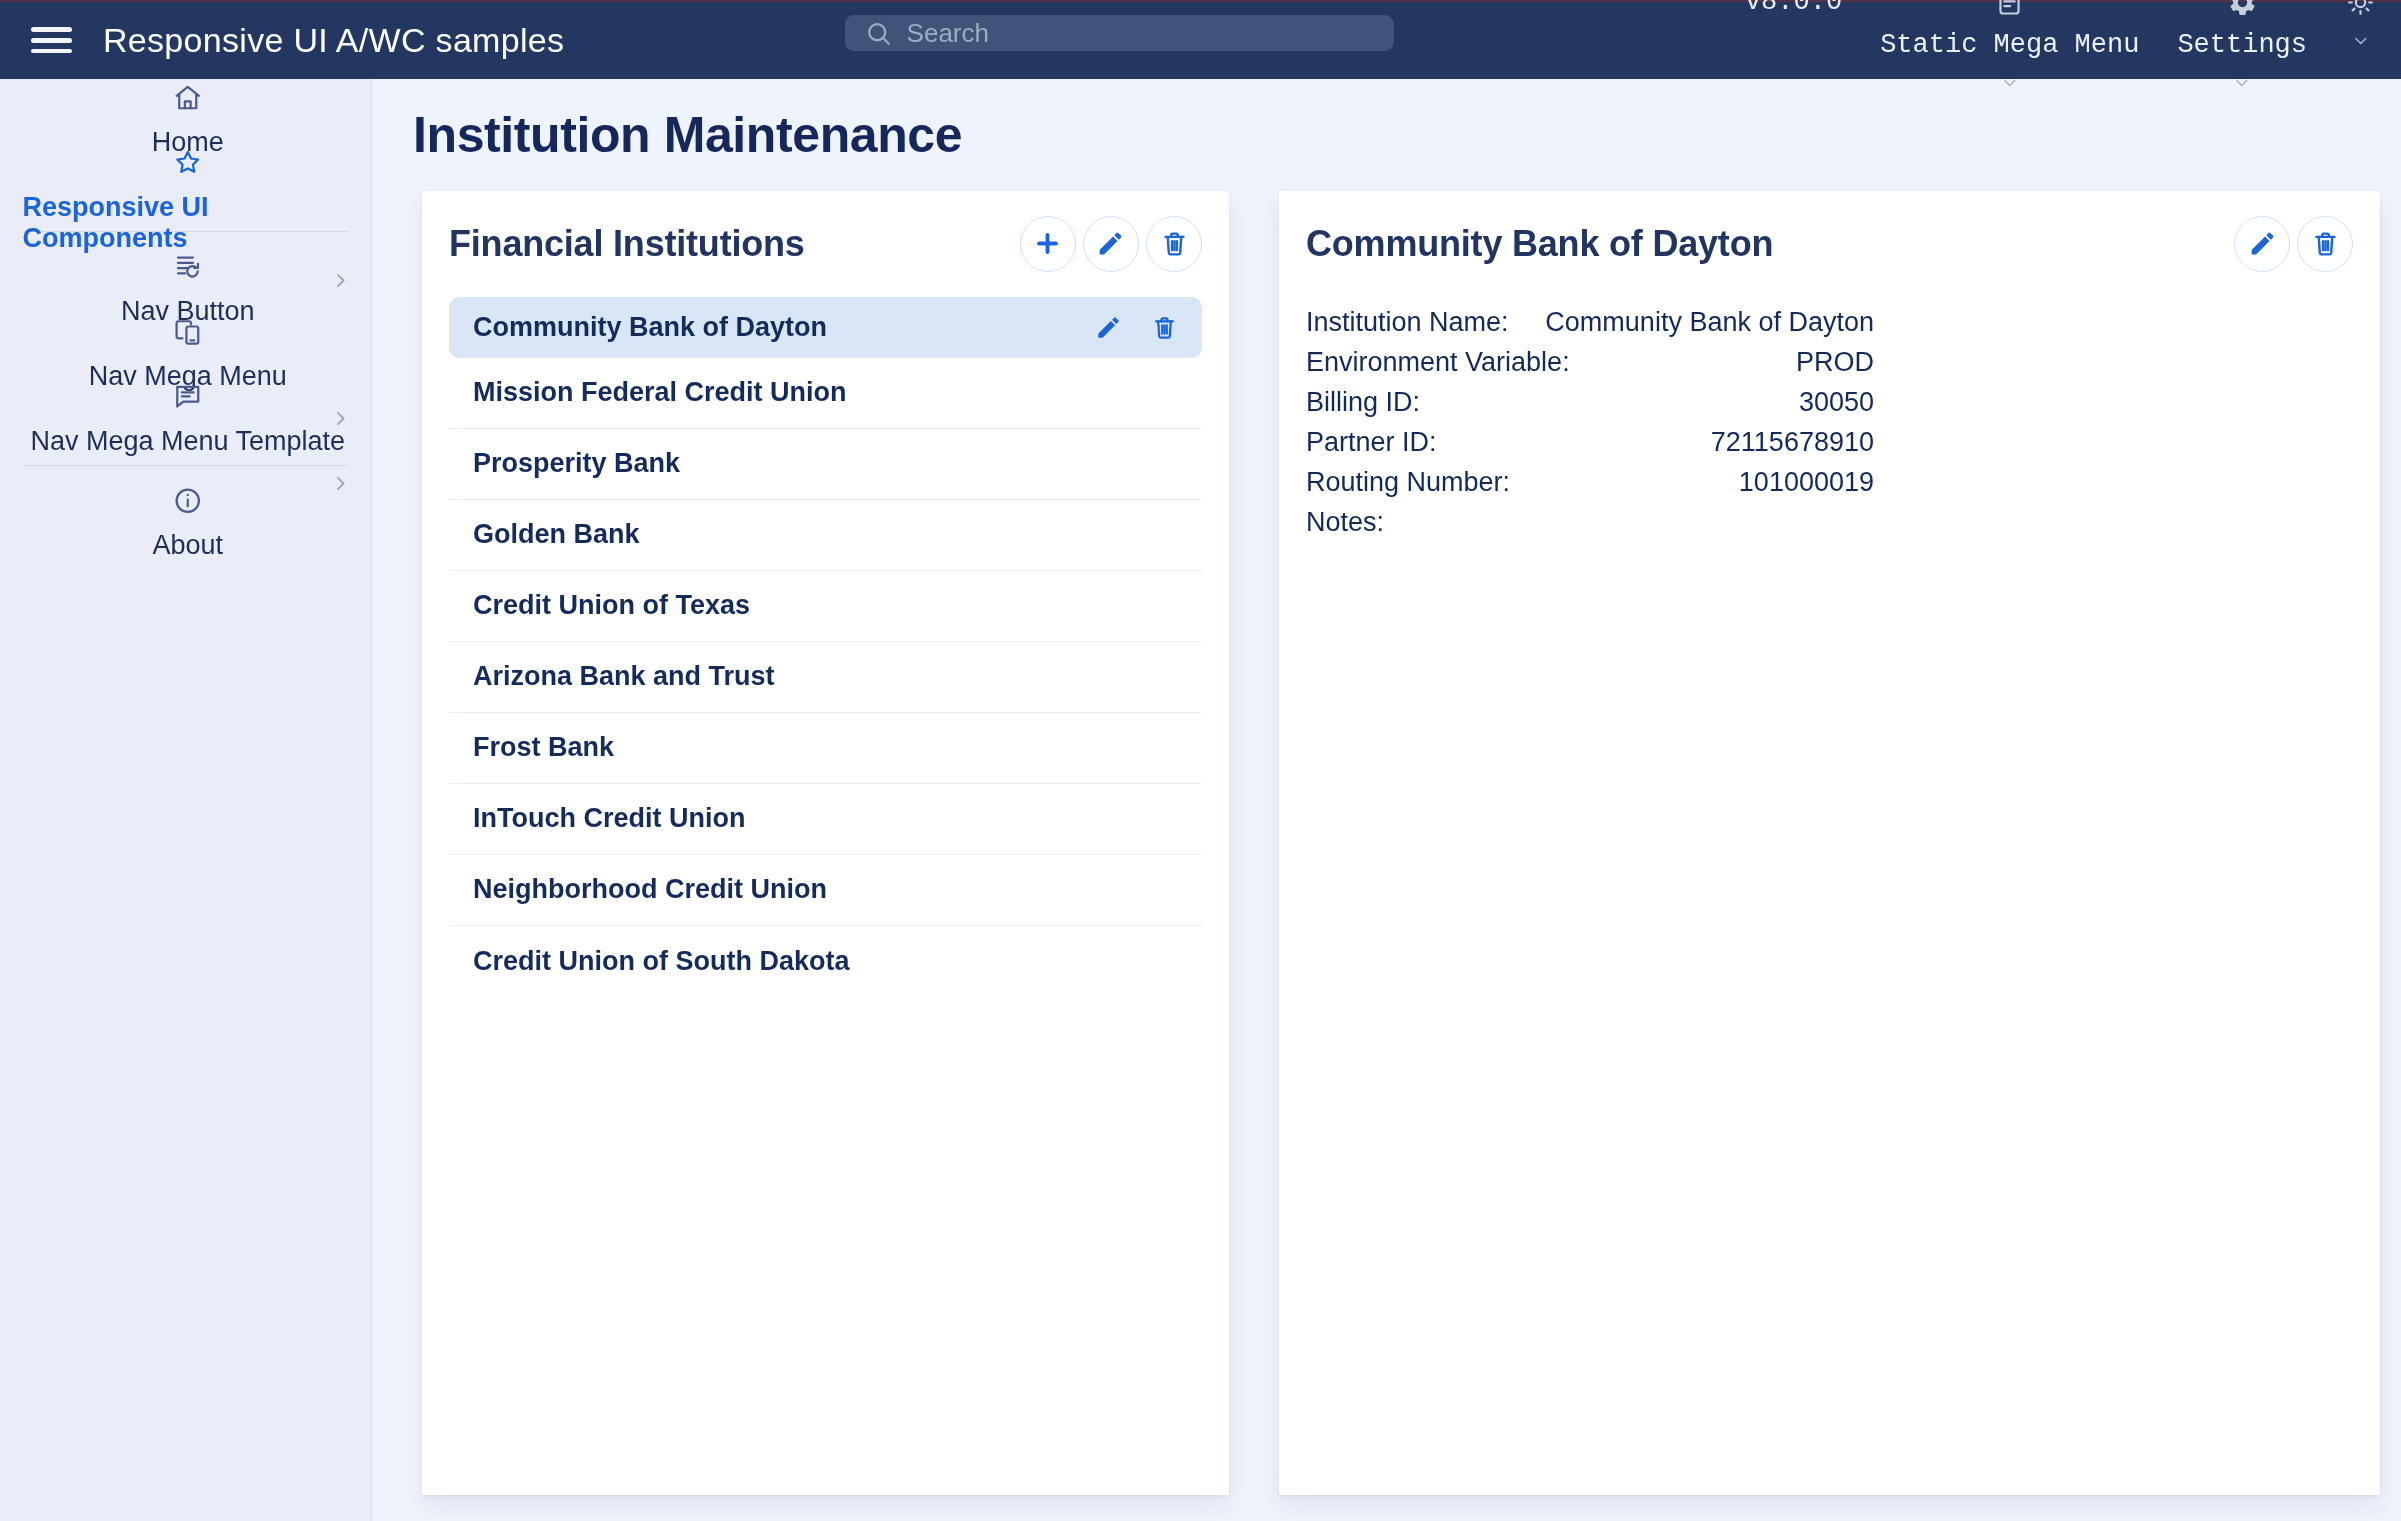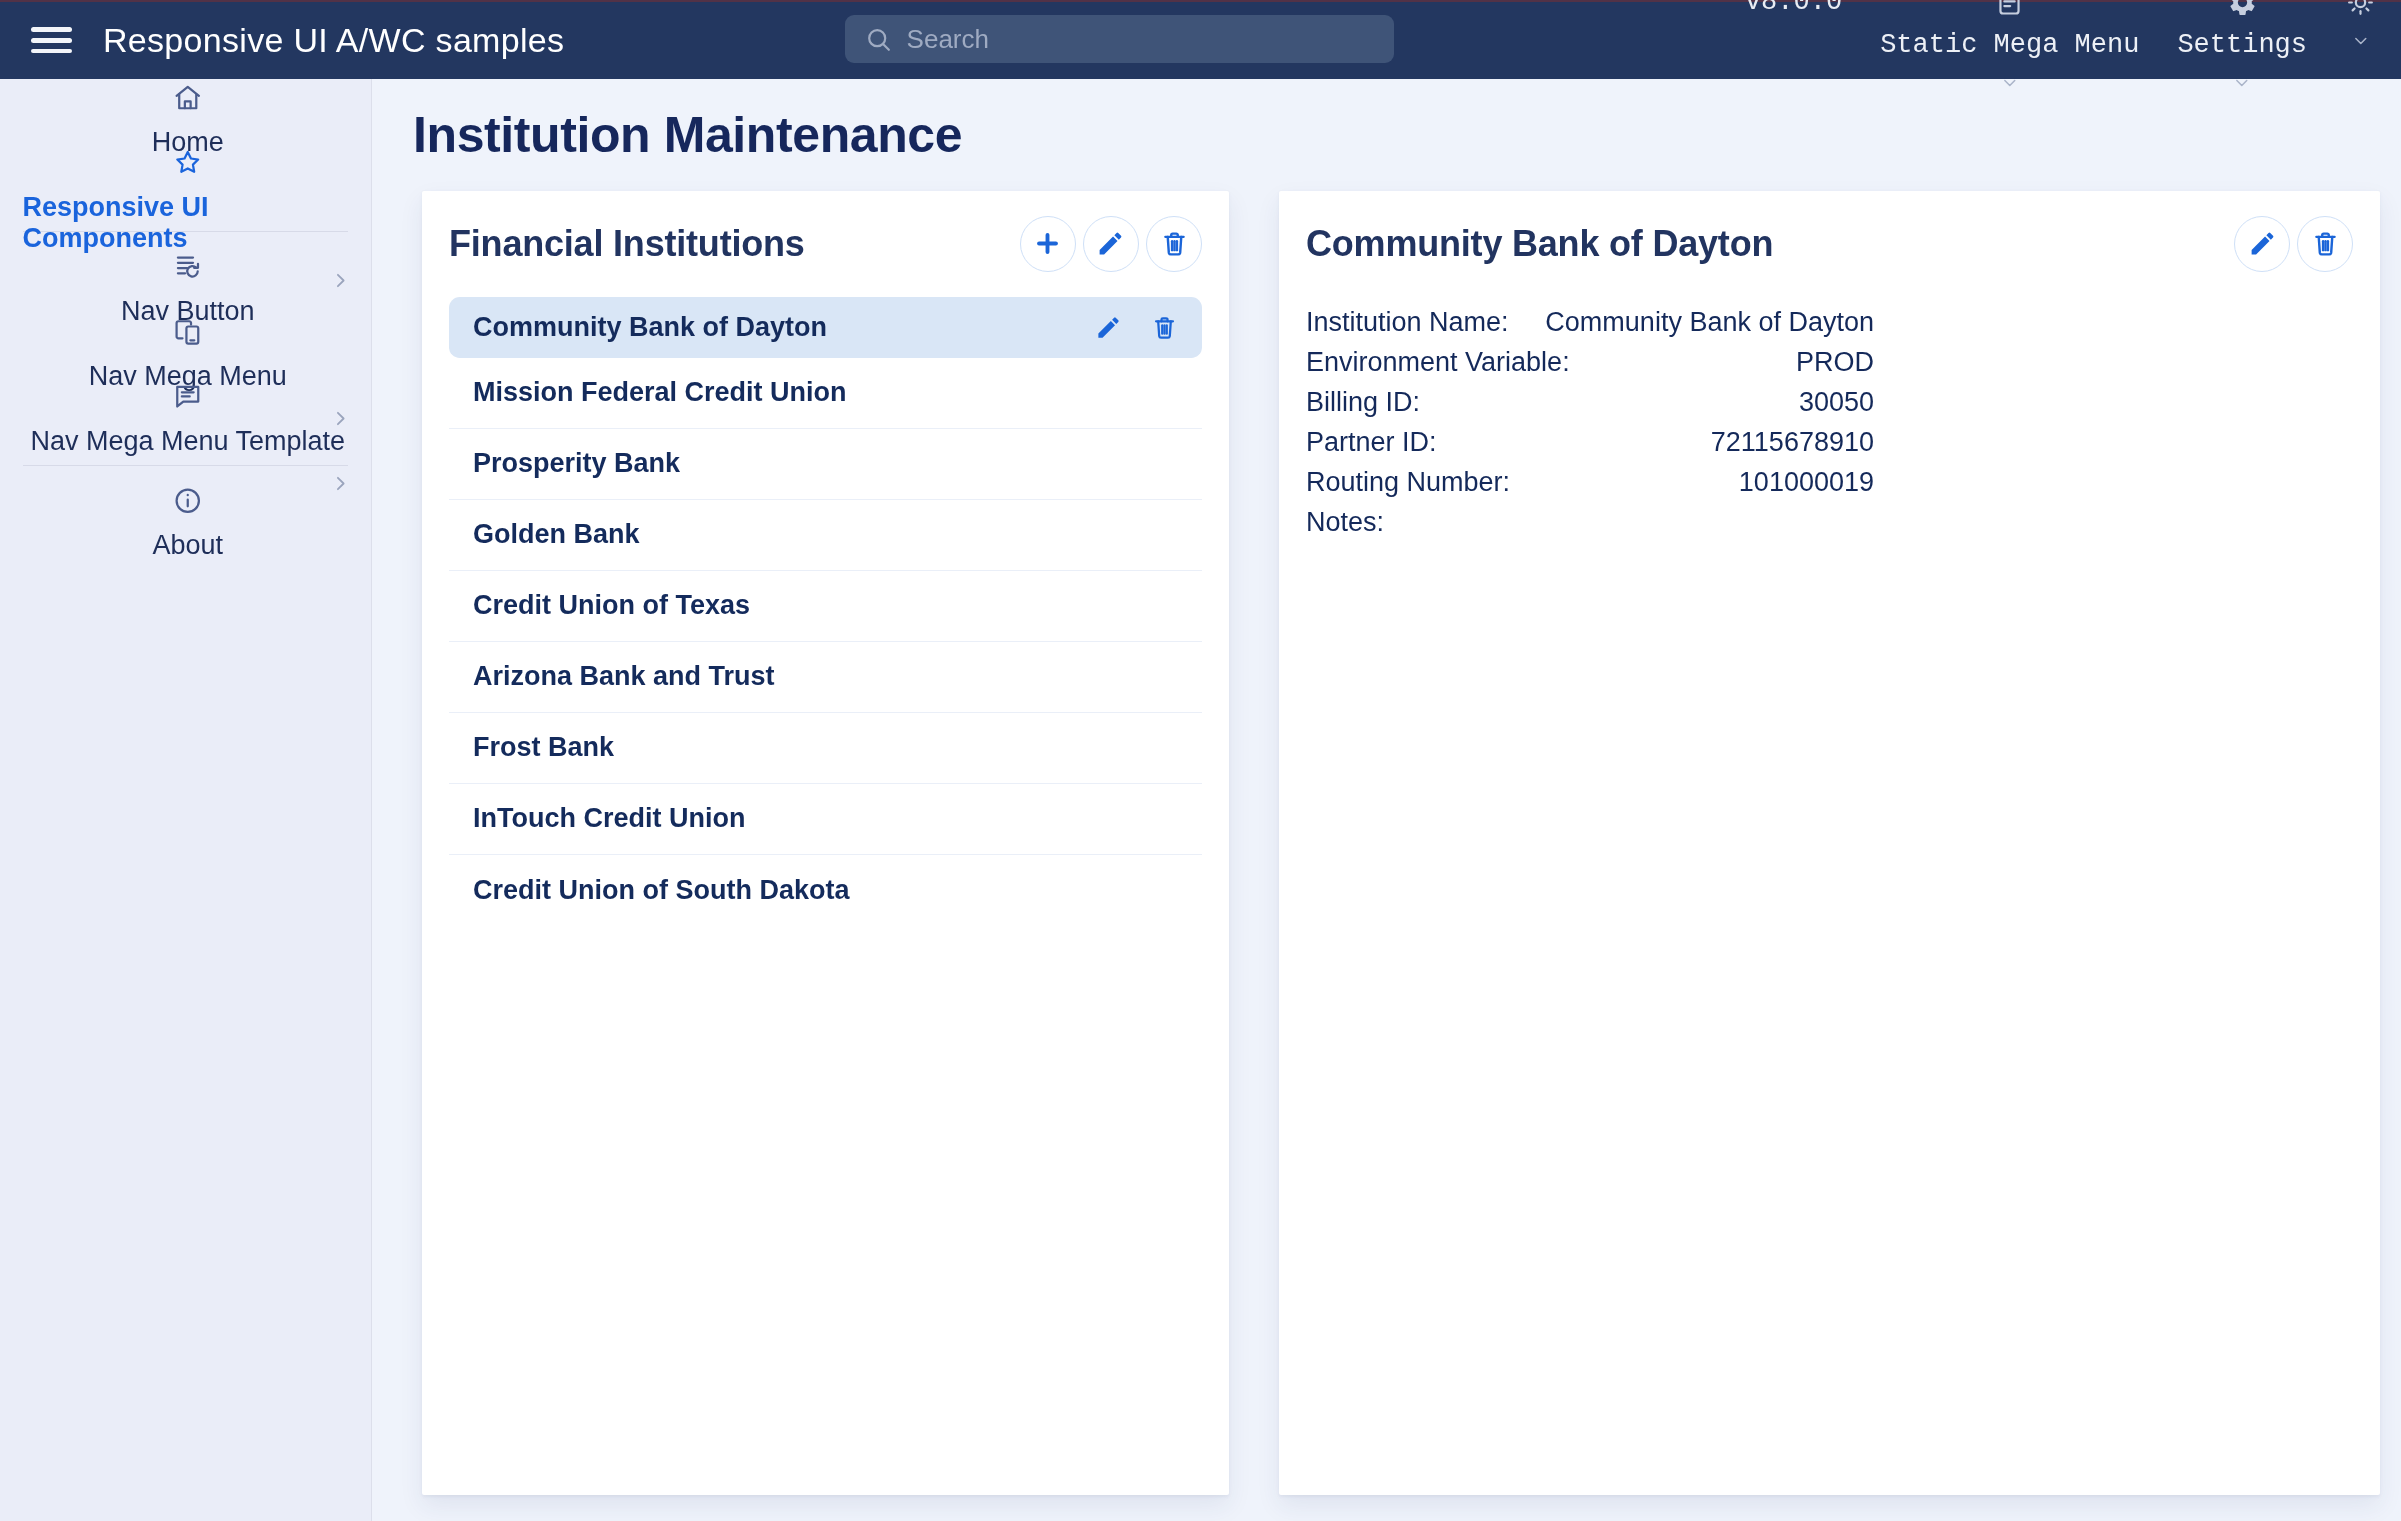--- a/index.html
+++ b/index.html
@@ -16,21 +16,21 @@
   body{font-family:"Liberation Sans","DejaVu Sans",sans-serif;background:var(--main-bg);}
 
   
   .top-edge{height:1.8px;background:#523247;}
   .topbar{height:77px;background:var(--topbar-bg);display:flex;align-items:center;gap:31px;
           padding-left:31px;position:relative;color:#fff;}
   .hamburger{background:none;border:none;cursor:pointer;display:flex;flex-direction:column;gap:6.3px;padding:3.6px 0;}
   .hamburger .hb{display:block;width:41px;height:4.5px;border-radius:2.7px;background:#f3f5f9;}
   .app-title{font-size:34px;font-weight:500;letter-spacing:0.3px;color:#ffffff;}
 
-  .search-box{position:absolute;left:845px;top:13.5px;width:549px;height:48px;background:#3f5478;
+  .search-box{position:absolute;left:845px;top:13.5px;width:549px;height:36px;background:#3f5478;
               border-radius:9px;display:flex;align-items:center;gap:12.6px;padding:0 9px 0 18px;}
   .search-box .ticon{color:#9fabc2;}
   .search-box input{flex:1;background:transparent;border:none;outline:none;color:#dfe5f0;
                     font-size:26px;font-family:inherit;}
   .search-box input::placeholder{color:#9fabc2;}
 
   .topbar-right{margin-left:auto;display:flex;align-items:flex-start;gap:38px;padding-right:25px;
                 font-size:27px;color:#edf0f6;font-family:Liberation Mono, monospace;}
   .t-item{display:flex;align-items:center;gap:11.7px;background:none;border:none;color:inherit;
           font:inherit;cursor:pointer;flex-direction:column;}
@@ -318,20 +318,23 @@
             <div class="row">
               <span>Arizona Bank and Trust</span>
             </div>
             <div class="row">
               <span>Frost Bank</span>
             </div>
             <div class="row">
               <span>InTouch Credit Union</span>
             </div>
             <div class="row">
+              <span>Neighborhood Credit Union</span>
+            </div>
+            <div class="row">
               <span>Credit Union of South Dakota</span>
             </div>
           </div>
       </section>
 
       <section class="card detail-card">
         <div class="card-header">
           <h2 class="card-title">Community Bank of Dayton</h2>
           <div class="actions" id="detail-actions">
               <button class="circle-btn">

